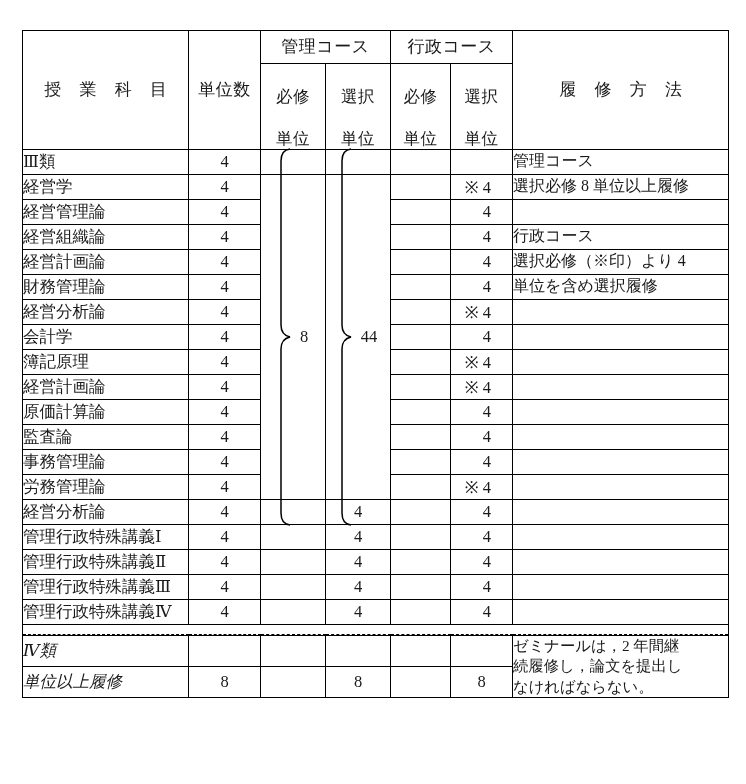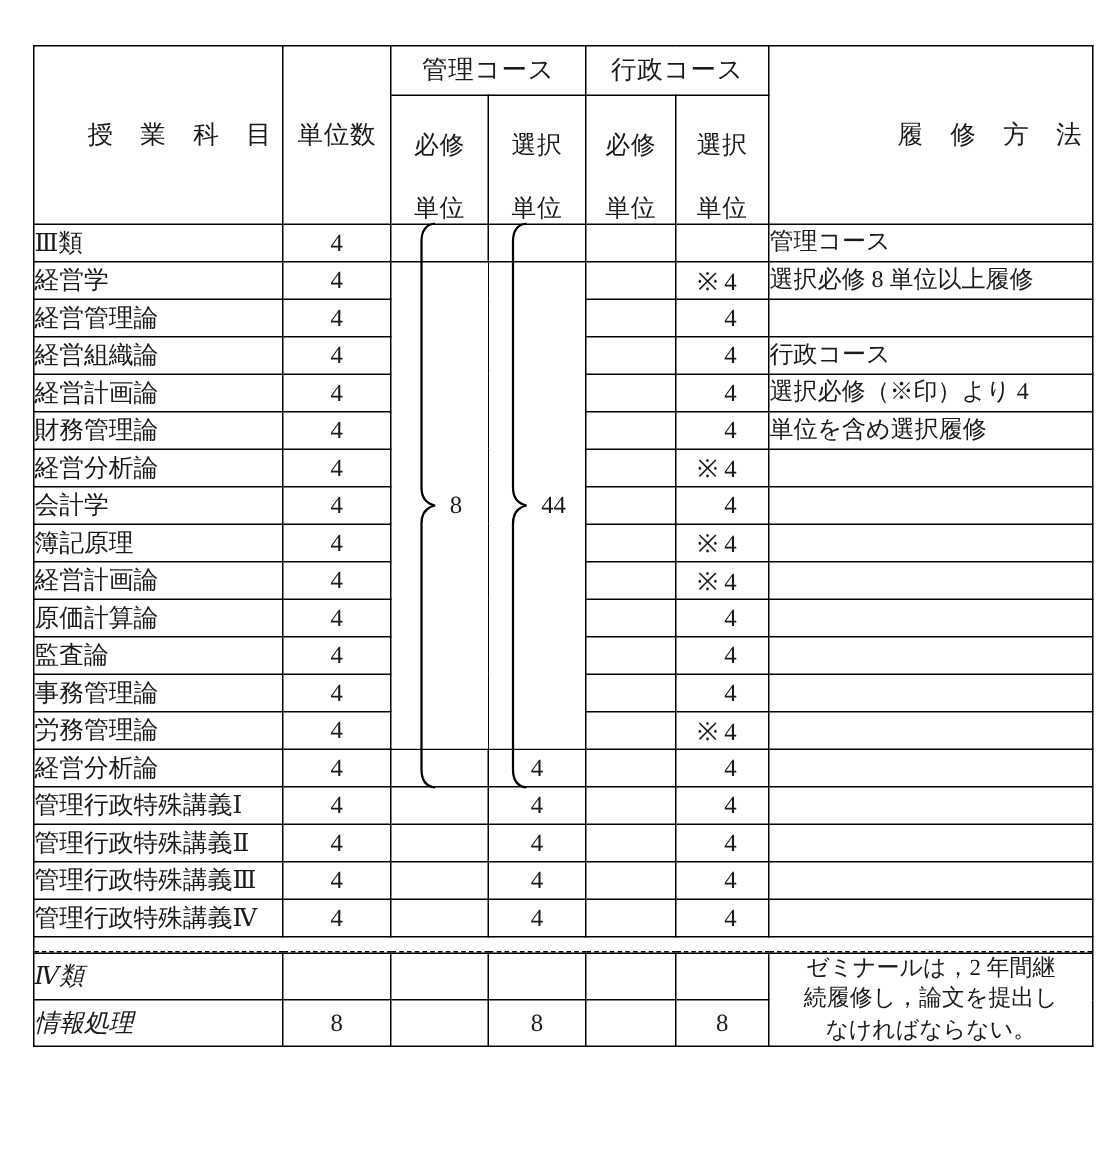--- a/index.html
+++ b/index.html
@@ -38,21 +38,21 @@
 
   
   .hd{
     text-align:center;
     font-size:17px;
     line-height:1.18;
     letter-spacing:0.5px;
     height:32px;
   }
   .hd-sub{font-size:16.5px;line-height:1.12;height:52px;}
-  .hd-spaced{letter-spacing:7px;text-indent:7px;text-align:right;}
+  .hd-spaced{letter-spacing:7px;text-indent:7px;}
   .hd-two span{display:block;margin-top:24px;}
 
   
   tr.r{height:25px;}
   td.subject{
     border-top:0;border-bottom:0;
     padding-left:8px;padding-right:8px;
     font-size:16.5px;
     white-space:nowrap;
   }
@@ -104,21 +104,20 @@
 
   
   tr.f{height:29.5px;}
   td.f-sub{border-top:0;border-bottom:0;padding-left:8px;font-size:16.5px;white-space:nowrap;font-style:italic;}
   td.f-num{border-top:0;border-bottom:0;text-align:center;font-size:16.5px;}
   td.f-method{
     border-top:0;border-bottom:0;
     padding-left:8px;padding-right:4px;
     font-size:15.3px;line-height:1.34;
     white-space:nowrap;
-    text-align:center;
   }
   .fm-lines span{display:block;}
   td.tall{vertical-align:top;padding-top:4px;}
 </style>
 </head>
 <body>
 
 <div id="sheet">
 
   <table class="curr">
@@ -384,21 +383,21 @@
         <td class="f-method tall" rowspan="2">
           <span class="fm-lines">
             <span>ゼミナールは，2 年間継</span>
             <span>続履修し，論文を提出し</span>
             <span>なければならない。</span>
           </span>
         </td>
       </tr>
       <tr class="f">
         <td class="f-sub">
-          <span class="just">情報処理</span>
+          <span class="just">単位以上履修</span>
         </td>
         <td class="f-num">8</td>
         <td class="f-num"></td>
         <td class="f-num">8</td>
         <td class="f-num"></td>
         <td class="f-num padright">8</td>
       </tr>
     </tbody>
   </table>
 

